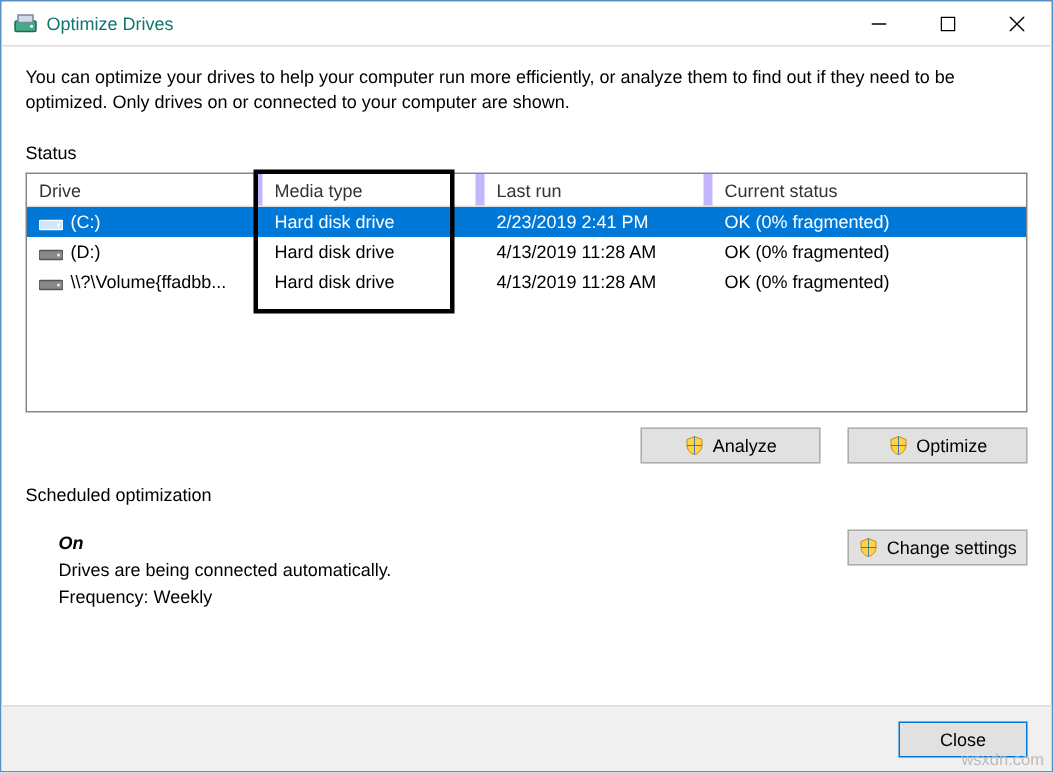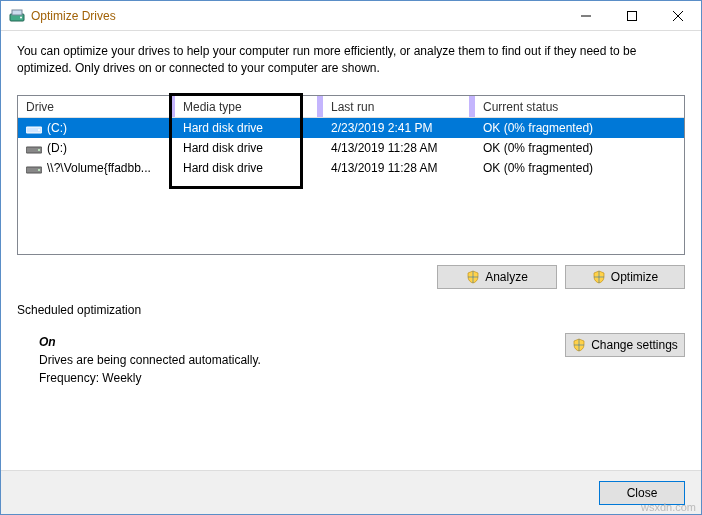--- a/index.html
+++ b/index.html
@@ -1,39 +1,39 @@
 <!DOCTYPE html>
 <html><head>
   <meta charset="utf-8">
   <style>
     * { box-sizing: border-box; font-family: "Segoe UI", Arial, sans-serif; }
     body { margin: 0; background: #fff; width: 702px; height: 515px; overflow: hidden; font-size: 12px; }
     .window { border: 1px solid #5a8ec7; width: 702px; height: 515px; display: flex; flex-direction: column; background: #fff; }
     .titlebar { height: 30px; display: flex; align-items: center; padding-left: 8px; border-bottom: 1px solid #ddd; }
     .titlebar-icon { width: 16px; height: 16px; margin-right: 6px; }
-    .title-text { flex: 1; font-size: 12px; color: #a16207; }
+    .title-text { flex: 1; font-size: 12px; color: #0f766e; }
     .win-controls { display: flex; height: 100%; }
     .win-btn { width: 46px; display: flex; align-items: center; justify-content: center; font-size: 13px; color: #333; }
     .content { padding: 12px 16px 8px 16px; flex: 1; display: flex; flex-direction: column; }
     .desc { font-size: 12px; color: #000; line-height: 1.4; margin-bottom: 18px; }
     .section-label { font-size: 12px; color: #000; margin-bottom: 6px; }
     .list-box { border: 1px solid #828790; height: 160px; position: relative; background: #fff; margin-bottom: 10px; }
     .list-header { display: flex; height: 22px; background: #fff; border-bottom: 1px solid #e0e0e0; }
     .col-drive { width: 157px; }
     .col-media { width: 148px; }
     .col-last { width: 152px; }
     .col-status { flex: 1; }
     .hcell { padding: 4px 8px; font-size: 12px; color: #333; border-right: 6px solid #c4b5fd; }
     .hcell:last-child { border-right: none; }
     .row { display: flex; height: 20px; align-items: center; font-size: 12px; }
     .row.selected { background: #0078d7; color: #fff; }
     .cell { padding: 0 8px; overflow: hidden; white-space: nowrap; text-overflow: ellipsis; }
     .drive-icon { width: 16px; height: 10px; display: inline-block; vertical-align: middle; margin-right: 5px; }
     .highlight-box { position: absolute; border: 3px solid #000; left: 151px; top: -3px; width: 134px; height: 96px; pointer-events: none; }
-    .btn-row { display: flex; justify-content: flex-end; gap: 8px; margin-bottom: 14px; }
+    .btn-row { display: flex; justify-content: flex-end; gap: 18px; margin-bottom: 14px; }
     .btn { width: 120px; height: 24px; background: #e1e1e1; border: 1px solid #adadad; display: flex; align-items: center; justify-content: center; font-size: 12px; color: #000; }
     .shield { width: 14px; height: 14px; margin-right: 5px; }
     .sched-block { margin-top: 4px; display: flex; }
     .sched-text { flex: 1; padding-left: 22px; }
     .sched-on { font-weight: 600; margin-bottom: 4px; margin-top: 8px; font-style: italic; }
     .sched-line { margin-bottom: 4px; }
     .footer { border-top: 1px solid #ddd; height: 44px; display: flex; align-items: center; justify-content: flex-end; padding-right: 16px; background: #f0f0f0; }
     .close-btn { width: 86px; height: 24px; background: #e1e1e1; border: 1px solid #0078d7; display: flex; align-items: center; justify-content: center; font-size: 12px; }
     .watermark { position: absolute; right: 6px; bottom: 2px; color: #bbb; font-size: 11px; pointer-events: none; }
   </style>
@@ -67,20 +67,21 @@
             <line x1="0" y1="0" x2="10" y2="10" stroke="#000" stroke-width="1"></line>
             <line x1="10" y1="0" x2="0" y2="10" stroke="#000" stroke-width="1"></line>
           </svg>
       </div>
     </div>
   </div>
 
   <div class="content">
     <div class="desc">You can optimize your drives to help your computer run more efficiently, or analyze them to find out if they need to be optimized. Only drives on or connected to your computer are shown.</div>
 
+    <div class="section-label">Status</div>
 
     <div class="list-box">
       <div class="list-header">
         <div class="hcell col-drive">Drive</div>
         <div class="hcell col-media">Media type</div>
         <div class="hcell col-last">Last run</div>
         <div class="hcell col-status">Current status</div>
       </div>
 
       <div class="row selected">

